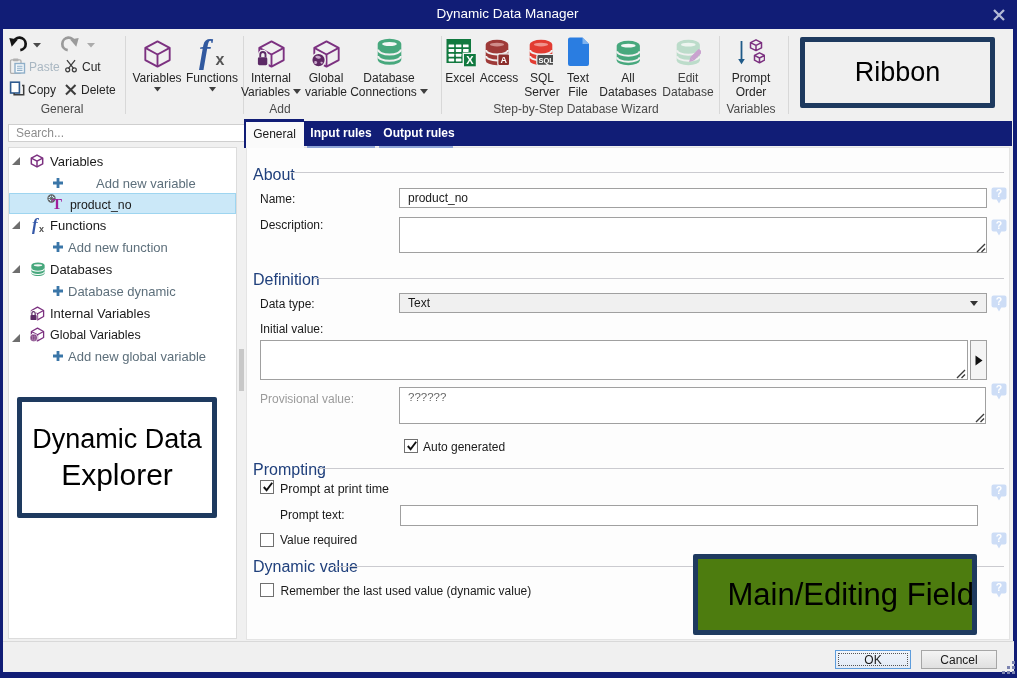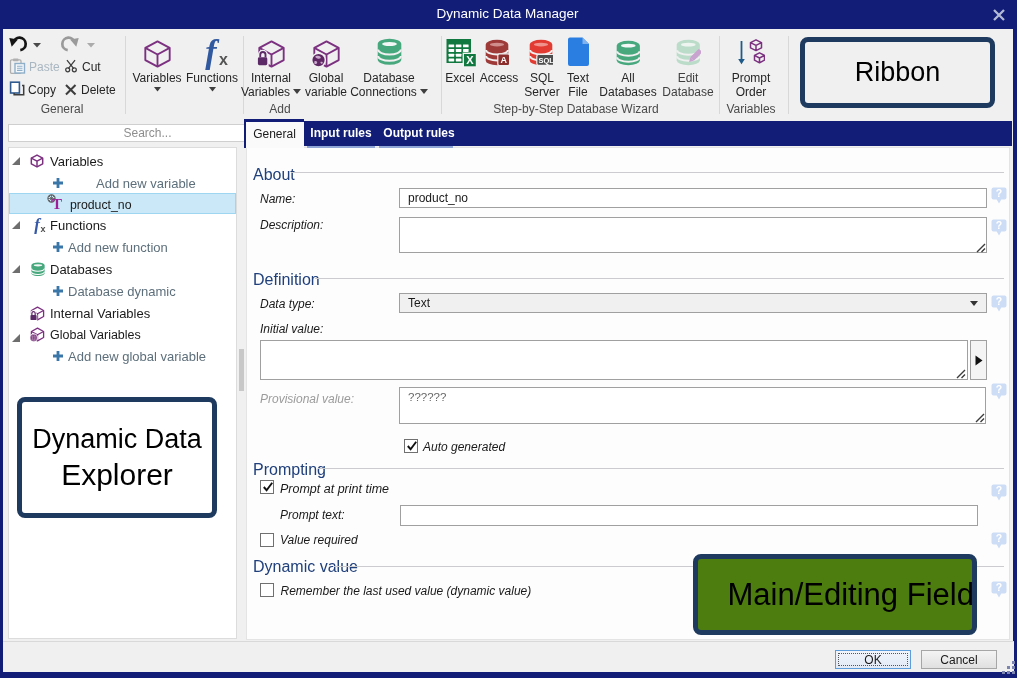--- a/index.html
+++ b/index.html
@@ -1,18 +1,18 @@
 <!DOCTYPE html>
 <html><head>
 <meta charset="utf-8">
 <style>
 * { margin:0; padding:0; box-sizing:border-box; }
 html,body { width:1017px; height:679px; overflow:hidden; }
 body { font-family:"Liberation Sans", sans-serif; position:relative; background:#fff; }
-.abs { position:absolute;text-align:center; }
+.abs { position:absolute; }
 #titlebar { left:0; top:0; width:1016.5px; height:29px; background:#111d76; }
 #titletext { left:0; top:6px; width:1015px; text-align:center; color:#fff; font-size:13.5px; }
 #borderL { left:0; top:29px; width:3px; height:647px; background:#111d76; }
 #borderR { left:1012.5px; top:29px; width:4px; height:648px; background:#111d76; }
 #borderB { left:0; top:672px; width:1016.5px; height:5.5px; background:#111d76; }
 #client { left:3px; top:29px; width:1010.5px; height:643px; background:#f0f0f0; }
 .gsep { position:absolute; top:36px; width:1px; height:78px; background:#d8d8d8; }
 .glabel { position:absolute; top:102px; font-size:12px; color:#4a4a4a; text-align:center; }
 .btnlabel { position:absolute; font-size:12px; color:#262626; text-align:center; line-height:14px; }
 .tabbar { left:245px; top:121px; width:767px; height:24.5px; background:#111d76; }
@@ -21,30 +21,30 @@
 .tabunder { position:absolute; top:145.5px; height:2.5px; background:#8fa5d6; z-index:6; }
 #searchbox { left:8px; top:124px; width:272px; height:18px; background:#fff; border:1px solid #cfcfcf; font-size:12px; color:#8e8e8e; line-height:16px; padding-left:7px; }
 #treepanel { left:8px; top:147px; width:229px; height:492px; background:#fff; border:1px solid #dcdcdc; }
 .trow { position:absolute; font-size:13px; color:#1a1a1a; white-space:nowrap; }
 .tadd { color:#5d6f7b; }
 #selrow { left:9px; top:193px; width:227px; height:21px; background:#cbe8f8; border:1px solid #9ed5f0; }
 #lscroll { left:239px; top:349px; width:4.5px; height:42px; background:#c8c8c8; }
 #mainpanel { left:246px; top:147px; width:763.5px; height:493px; background:#fdfdfd; border:1px solid #e4e4e4; }
 .shead { position:absolute; font-size:16px; color:#20407c; white-space:nowrap; }
 .sline { position:absolute; height:1px; background:#cbcbd0; }
-.flabel { position:absolute; font-size:12px; color:#1a1a1a; white-space:nowrap;font-style:italic; }
+.flabel { position:absolute; font-size:12px; color:#1a1a1a; white-space:nowrap; }
 .input { position:absolute; background:#fff; border:1px solid #a0a0a0; font-size:12px; color:#1a1a1a; }
 .qpos { position:absolute; width:16px; height:17px; }
 .cb { position:absolute; width:14px; height:14px; background:#fff; border:1px solid #707070; }
 #footer { left:3px; top:641px; width:1010.5px; height:31px; background:#f0f0f0; border-top:1px solid #d9d9d9; }
 .wbtn { position:absolute; top:650px; width:76px; height:19px; font-size:12px; text-align:center; line-height:18px; color:#1a1a1a; }
 #okbtn { left:835px; background:linear-gradient(#f1f5fb,#e2eaf6); border:1px solid #5e9ddc; }
 #okfocus { position:absolute; left:2px; top:2px; right:2px; bottom:2px; border:1px dotted #555; }
 #cancelbtn { left:921px; background:linear-gradient(#f4f4f4,#e0e0e0); border:1px solid #a6a6a6; }
-.callout { position:absolute; border:5px solid #1e3a5f; border-radius:8px; color:#000; text-align:center; }
+.callout { position:absolute; border:5px solid #1e3a5f; border-radius:2px; color:#000; text-align:center; }
 #co-ribbon { left:800px; top:37px; width:195px; height:71px; background:#f0f0f0; font-size:27px; line-height:61px; }
 #co-dde { left:17px; top:397px; width:200px; height:121px; background:#fff; font-size:27px; line-height:36px; padding-top:19px; }
 #co-main { left:692.5px; top:554px; width:284.5px; height:81px; background:#4d7c0f; font-size:31px; line-height:71px; text-align:left; padding-left:30px; white-space:nowrap; }
 .icon { position:absolute; }
 </style>
 </head>
 <body>
 <div class="abs" id="client"></div>
 <div class="abs" id="titlebar"></div>
 <div class="abs" id="titletext">Dynamic Data Manager</div>

